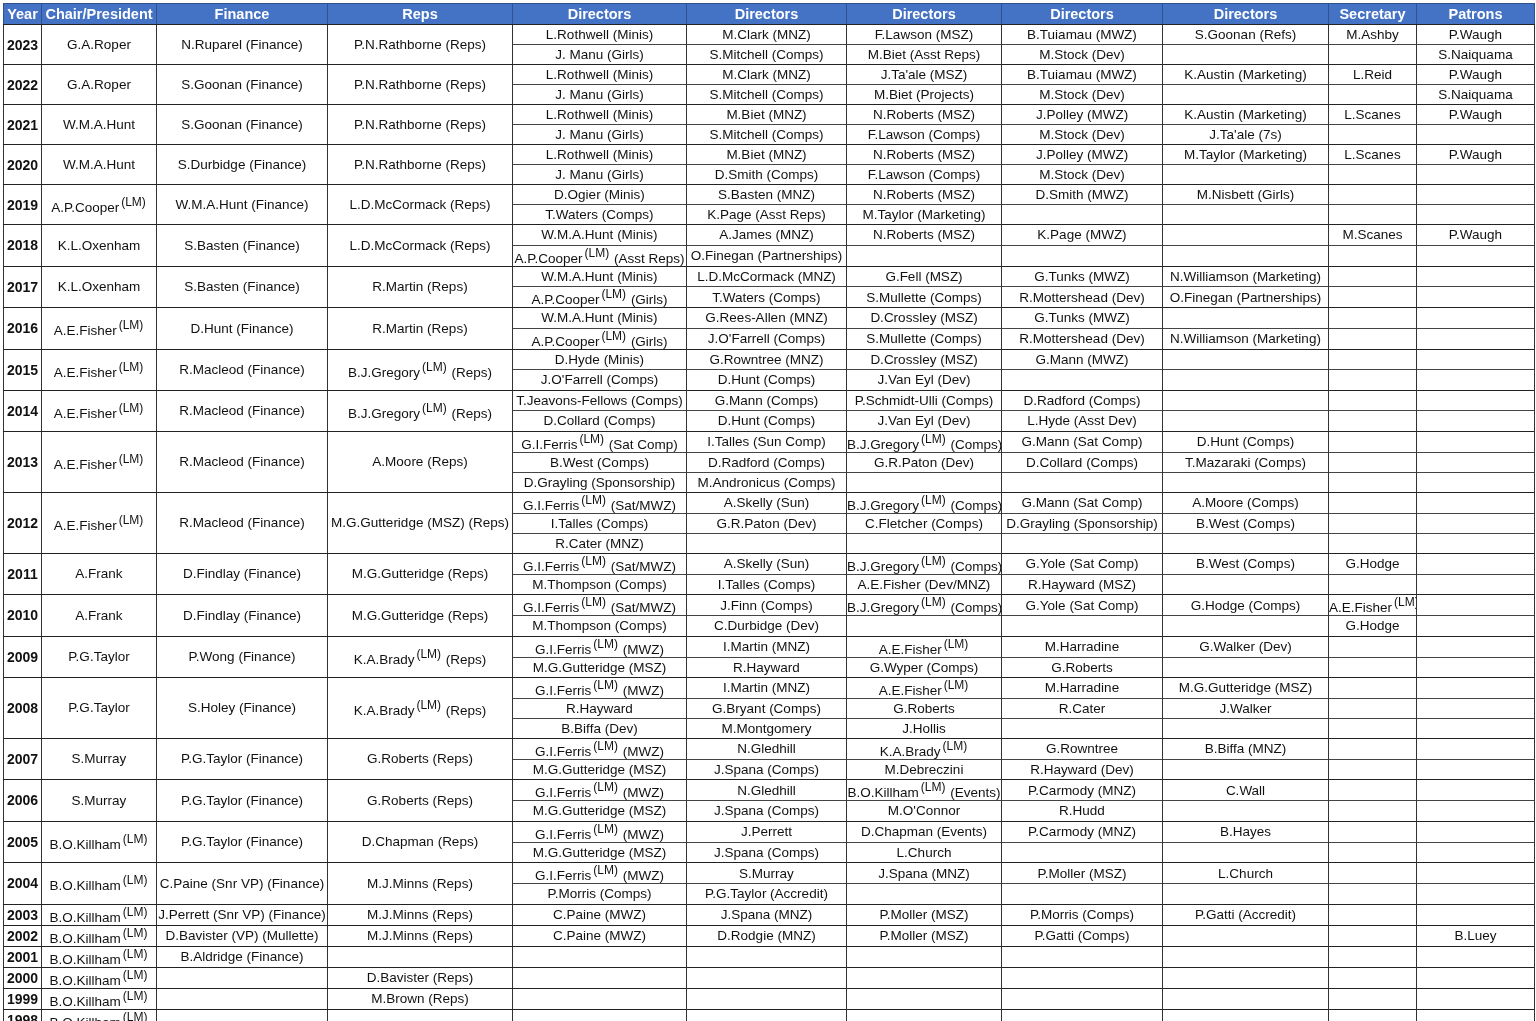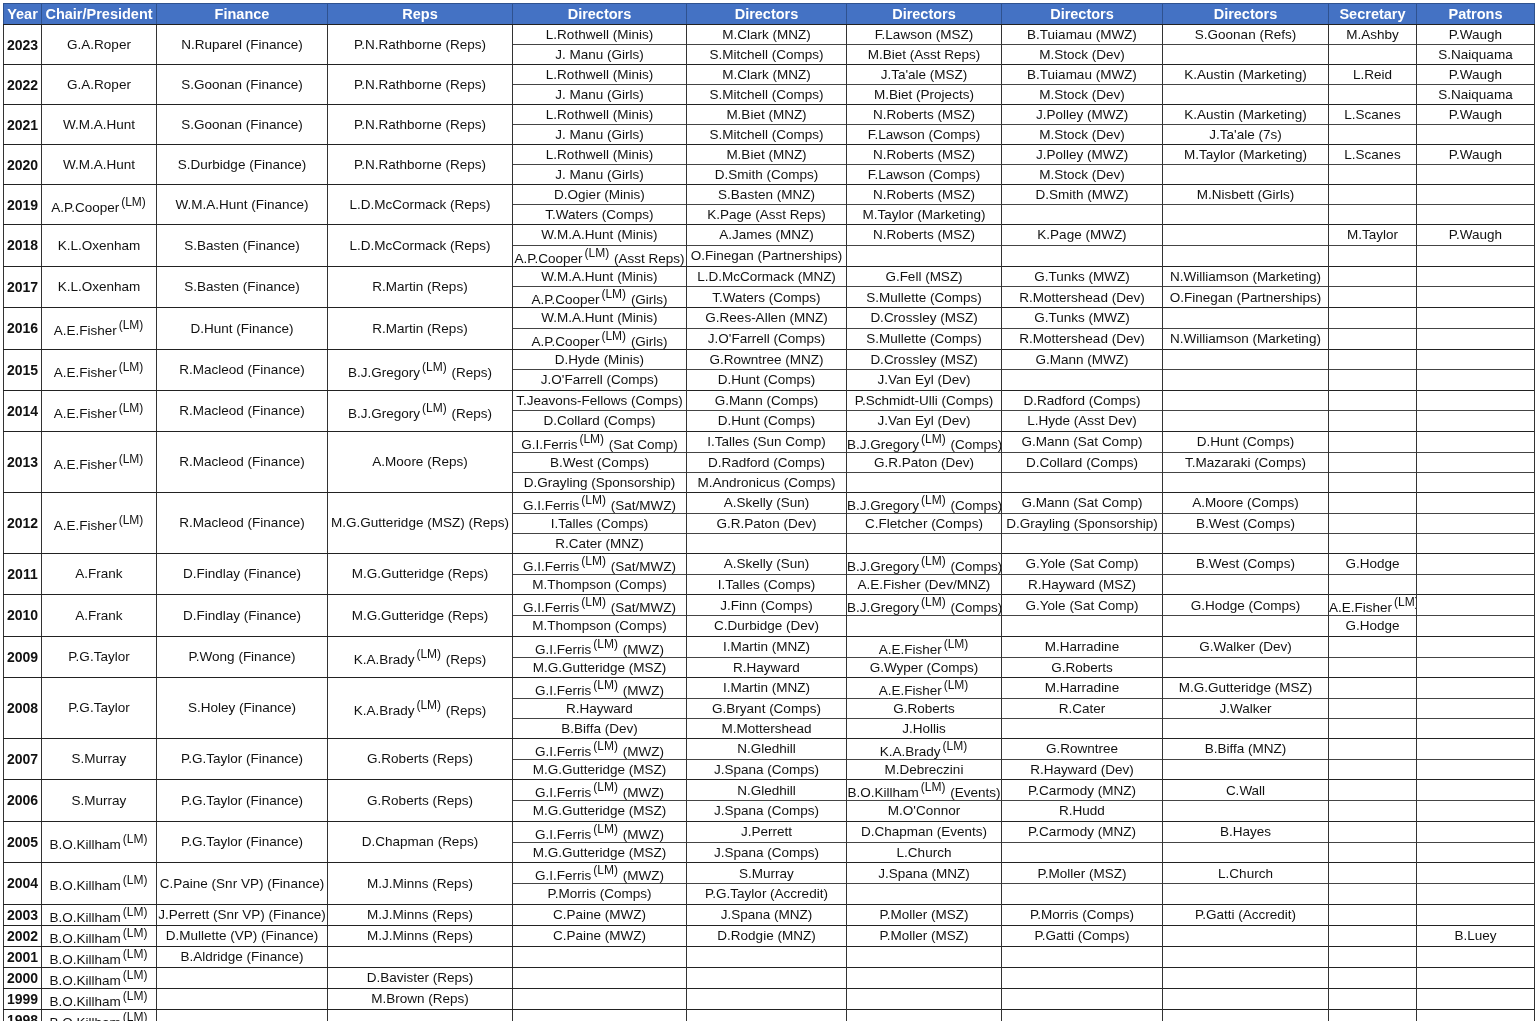--- a/index.html
+++ b/index.html
@@ -160,21 +160,21 @@
       <tr style="height: 20.5px; margin-left: 16px;">
         <td class="year span" rowspan="2">2018</td>
         <td class="span" rowspan="2"><span>K.L.Oxenham</span></td>
         <td class="span" rowspan="2">S.Basten (Finance)</td>
         <td class="span" rowspan="2">L.D.McCormack (Reps)</td>
         <td class="yearstart">W.M.A.Hunt (Minis)</td>
         <td class="yearstart">A.James (MNZ)</td>
         <td class="yearstart">N.Roberts (MSZ)</td>
         <td class="yearstart">K.Page (MWZ)</td>
         <td class="yearstart"></td>
-        <td class="yearstart">M.Taylor</td>
+        <td class="yearstart">M.Scanes</td>
         <td class="yearstart">P.Waugh</td>
       </tr>
       <tr style="height: 20.5px;">
         <td class="sub"><span>A.P.Cooper</span><sup>(LM)</sup> <span>(Asst Reps)</span></td>
         <td class="sub">O.Finegan (Partnerships)</td>
         <td class="sub"></td>
         <td class="sub"></td>
         <td class="sub"></td>
         <td class="sub"></td>
         <td class="sub"></td>
@@ -412,21 +412,21 @@
         <td class="sub">R.Hayward</td>
         <td class="sub">G.Bryant (Comps)</td>
         <td class="sub">G.Roberts</td>
         <td class="sub">R.Cater</td>
         <td class="sub">J.Walker</td>
         <td class="sub"></td>
         <td class="sub"></td>
       </tr>
       <tr style="height: 19.7px;">
         <td class="sub">B.Biffa (Dev)</td>
-        <td class="sub">M.Mottershead</td>
+        <td class="sub">M.Montgomery</td>
         <td class="sub">J.Hollis</td>
         <td class="sub"></td>
         <td class="sub"></td>
         <td class="sub"></td>
         <td class="sub"></td>
       </tr>
       <tr style="height: 20.5px;">
         <td class="year span" rowspan="2">2007</td>
         <td class="span" rowspan="2"><span>S.Murray</span></td>
         <td class="span" rowspan="2">P.G.Taylor (Finance)</td>
@@ -523,21 +523,21 @@
         <td class="yearstart">J.Spana (MNZ)</td>
         <td class="yearstart">P.Moller (MSZ)</td>
         <td class="yearstart">P.Morris (Comps)</td>
         <td class="yearstart">P.Gatti (Accredit)</td>
         <td class="yearstart"></td>
         <td class="yearstart"></td>
       </tr>
       <tr style="height: 21px;">
         <td class="year span" rowspan="1">2002</td>
         <td class="span" rowspan="1"><span>B.O.Killham</span><sup>(LM)</sup></td>
-        <td class="span" rowspan="1">D.Mullette (VP) (Finance)</td>
+        <td class="span" rowspan="1">D.Bavister (VP) (Mullette)</td>
         <td class="span" rowspan="1">M.J.Minns (Reps)</td>
         <td class="yearstart">C.Paine (MWZ)</td>
         <td class="yearstart">D.Rodgie (MNZ)</td>
         <td class="yearstart">P.Moller (MSZ)</td>
         <td class="yearstart">P.Gatti (Comps)</td>
         <td class="yearstart"></td>
         <td class="yearstart"></td>
         <td class="yearstart">B.Luey</td>
       </tr>
       <tr style="height: 21px;">

